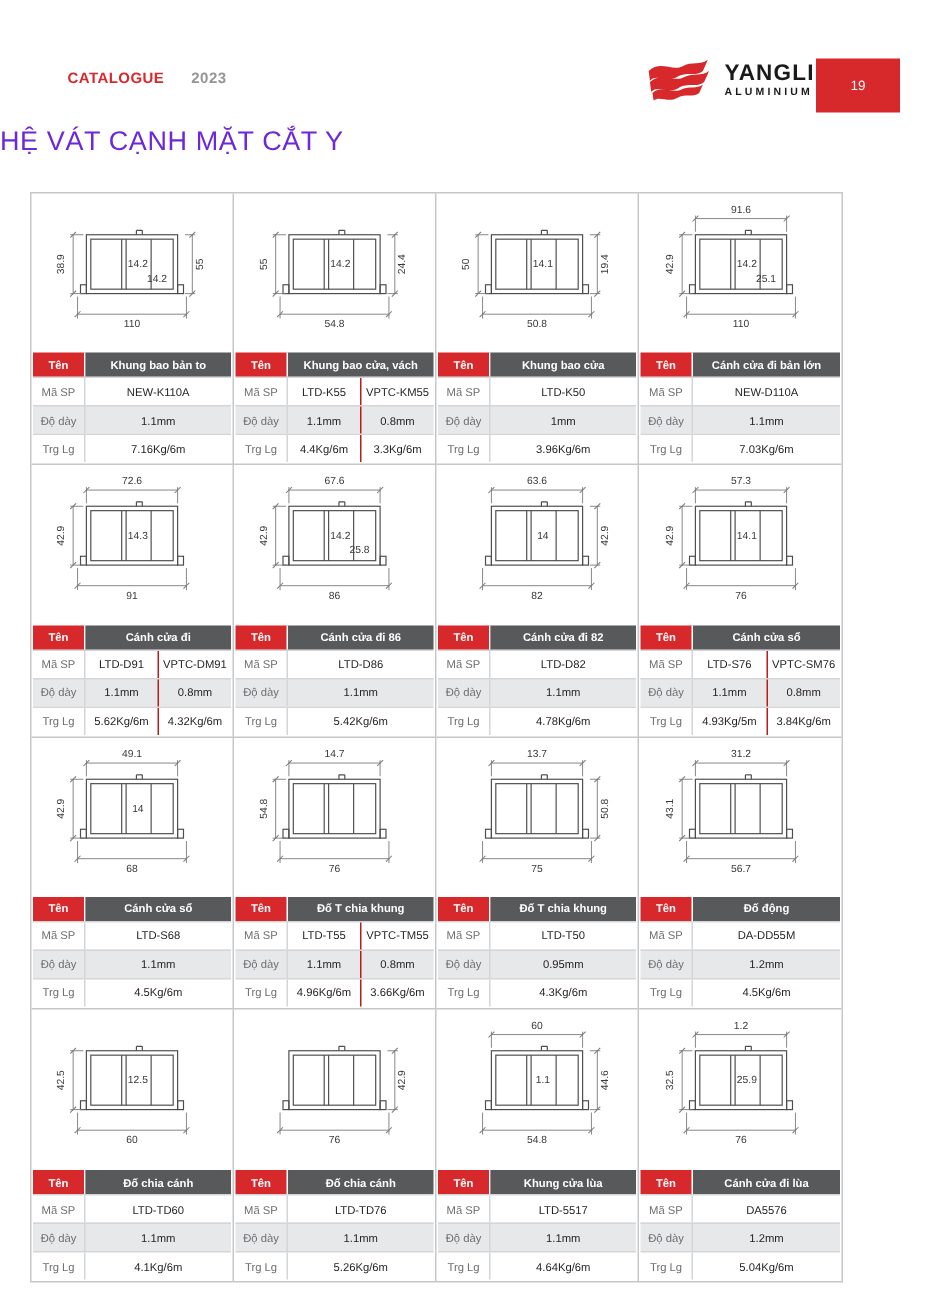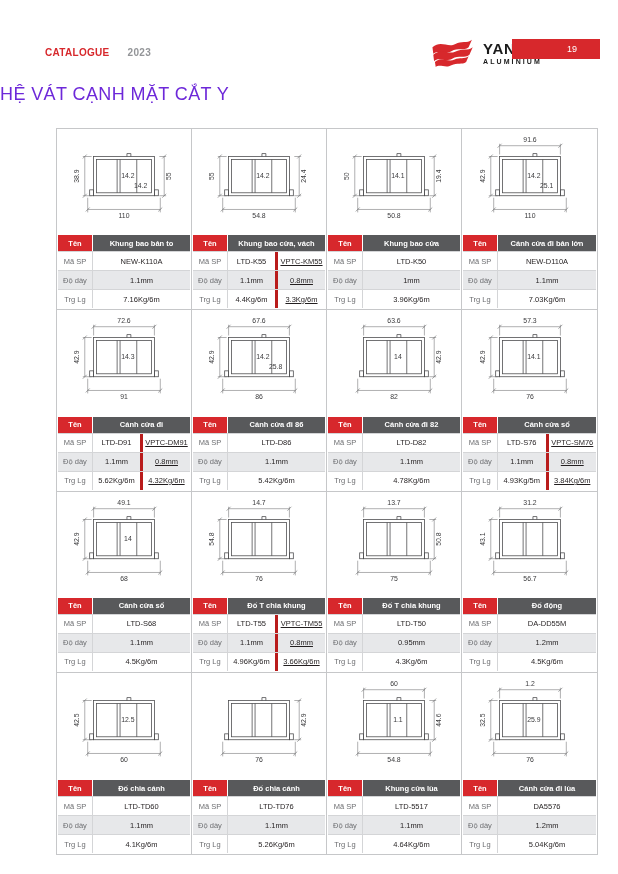--- a/index.html
+++ b/index.html
@@ -17,49 +17,49 @@
   
   .header{position:absolute;left:45px;top:36px;width:555px;height:34px;}
   .catalogue{position:absolute;left:0;top:11px;font-size:10px;font-weight:bold;letter-spacing:.3px;}
   .catalogue .red{color:var(--accent);}
   .catalogue .year{color:#939598;margin-left:18px;}
   .brand{position:absolute;left:385px;top:0;display:flex;align-items:center;gap:7px;height:34px;}
   .brand svg{width:46px;height:32px;}
   .brand-text{line-height:1;}
   .brand-name{font-size:15px;font-weight:bold;letter-spacing:.8px;color:#1a1a1a;}
   .brand-sub{font-size:7px;font-weight:bold;letter-spacing:2.1px;color:#1a1a1a;margin-top:2px;}
-  .page-num{position:absolute;right:0;top:3px;width:56px;height:20px;background:var(--accent);color:#fff;
-            font-size:9px;display:flex;align-items:center;justify-content:center;padding-left:32px;}
+  .page-num{position:absolute;right:0;top:3px;width:56px;height:36px;background:var(--accent);color:#fff;
+            font-size:9px;display:flex;align-items:center;justify-content:center;}
 
   
   .title{position:absolute;left:0;top:84px;width:100%;text-align:left;
          font-size:18px;font-weight:normal;letter-spacing:.4px;color:#6d28d9;}
 
   
-  .grid{position:absolute;left:56px;top:128px;width:542px;height:727px;
+  .grid{position:absolute;left:20px;top:128px;width:542px;height:727px;
         display:grid;grid-template-columns:repeat(4,1fr);grid-template-rows:repeat(4,1fr);
         border:1px solid var(--line);box-sizing:border-box;}
   .cell{border-right:1px solid var(--line);border-bottom:1px solid var(--line);
         display:flex;flex-direction:column;box-sizing:border-box;overflow:hidden;}
   .cell:nth-child(4n){border-right:none;}
   .cell:nth-child(n+13){border-bottom:none;}
 
   .drawing-wrap{flex:1;display:flex;align-items:center;justify-content:center;min-height:0;}
   svg.profile{width:132px;height:102px;}
 
   
   .spec{margin:0 1px 1px 1px;font-size:7.5px;}
   .spec-row{display:flex;height:18px;border-top:1px solid #D4D5D7;}
   .spec-row.head{height:16px;border-top:none;}
   .spec-label{width:34px;flex:none;display:flex;align-items:center;justify-content:center;
               color:var(--label-gray);border-right:1px solid #D4D5D7;}
   .spec-value{flex:1;display:flex;align-items:center;justify-content:center;color:var(--ink);}
   .spec-value span{flex:1;text-align:center;}
-  .spec-value.multi span + span{border-left:3px solid #b91c1c;align-self:stretch;
-                                display:flex;align-items:center;justify-content:center;text-decoration:underline;}
+  .spec-value.multi span + span{border-left:1px solid #b91c1c;align-self:stretch;
+                                display:flex;align-items:center;justify-content:center;}
   .spec-row.head .spec-label{background:var(--accent);color:#fff;font-weight:bold;border-right:1px solid #fff;}
   .spec-row.head .spec-value{background:var(--head-gray);color:#fff;font-weight:bold;}
   .spec-row.alt{background:var(--row-gray);}
 </style>
 </head>
 <body>
 
 <div class="page">
   <div class="header">
     <div class="catalogue">

